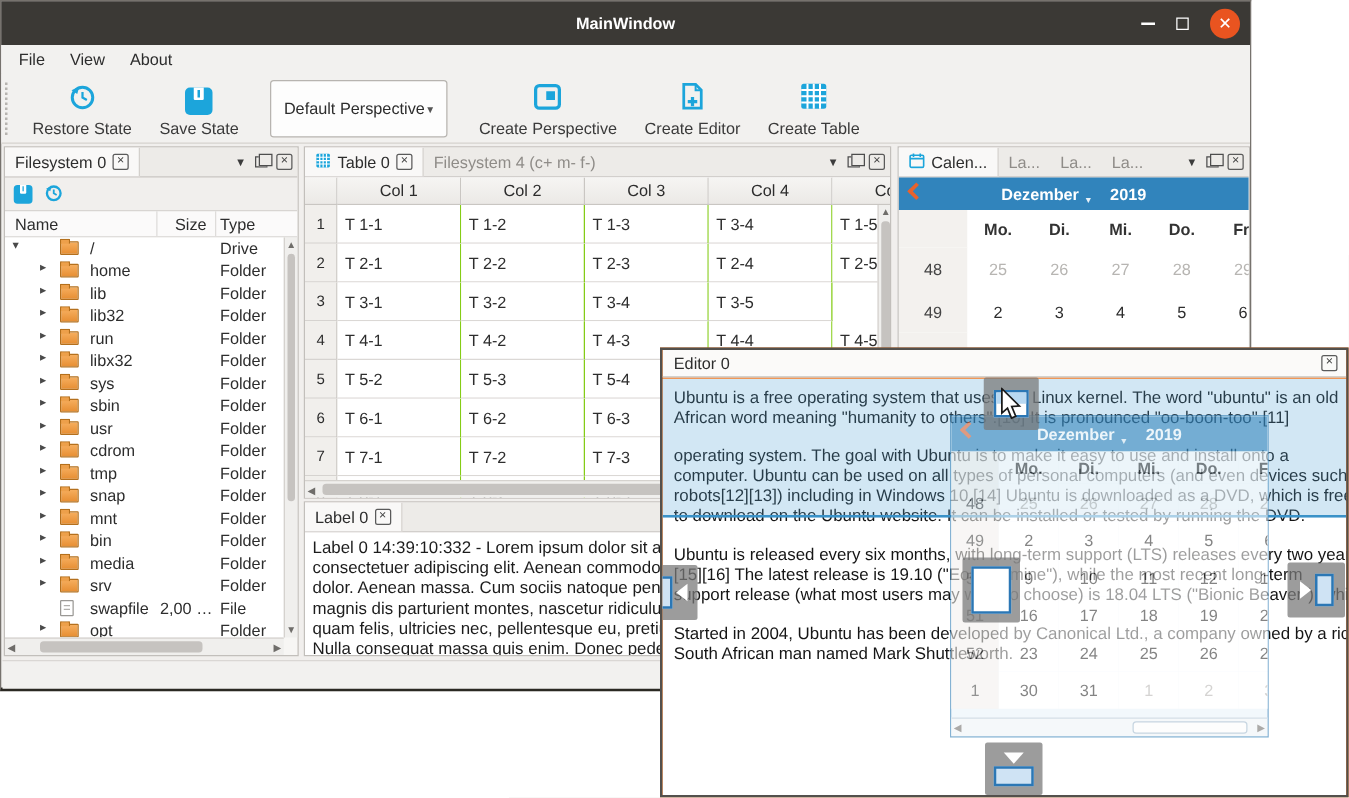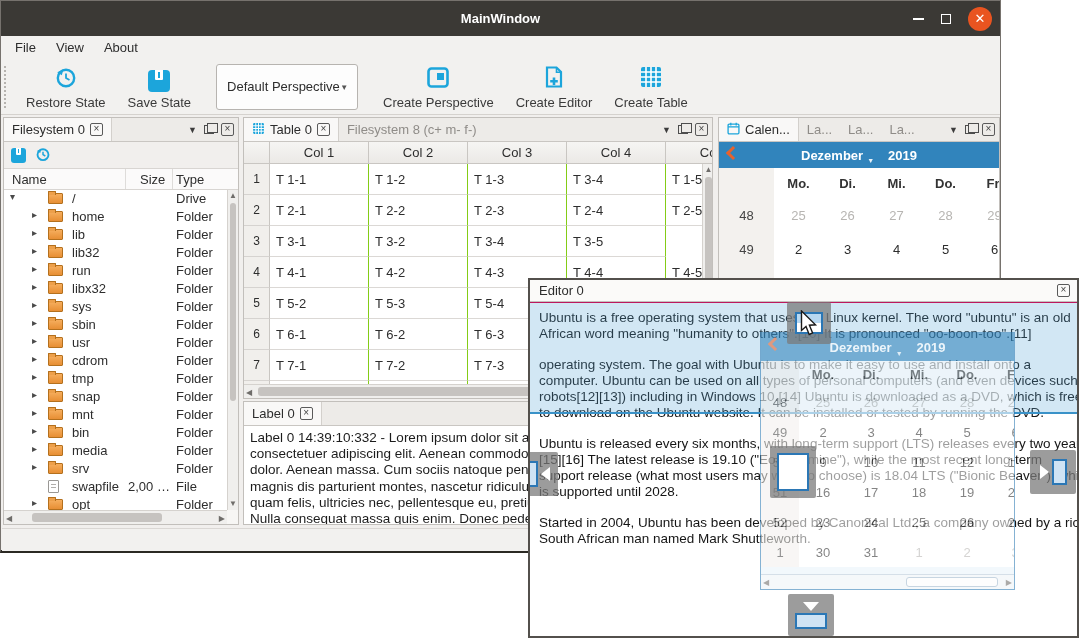--- a/index.html
+++ b/index.html
@@ -122,21 +122,21 @@
   .cal-cell { flex:none; display:flex; align-items:center; justify-content:center; background:#fff; }
   .cal-cell.muted { color:#b7b5b2; }
   .cal-dayhdr { font-weight:bold; color:#333; background:#fff; }
   .cal-dayhdr-wk { background:#f3f1ee; }
 
   
   #status-bar { left:1px; top:527px; width:999px; height:23px; background:#f2f1ef;
                 border-top:1px solid #dad7d4; }
 
   
-  #editor-window { left:528px; top:278px; width:551px; height:360px; background:#be185d;
+  #editor-window { left:528px; top:278px; width:551px; height:360px; background:#f97316;
                    border:2px solid #53504c; z-index:20; overflow:hidden; }
   .editor-titlebar { position:relative; height:22px; background:#fbfaf9; border-bottom:1px solid #c6c3bf;
                      display:flex; align-items:center; padding-left:9px; }
   .editor-close { position:absolute; right:7px; top:4px; }
   #editor-content { position:absolute; left:0; right:0; top:23px; bottom:0; background:#fff;
                     padding:7px 9px; }
   .ed-para { margin-bottom:15px; }
   .ed-line { white-space:nowrap; font-size:13.5px; line-height:16px; color:#151515; }
 
   
@@ -389,21 +389,21 @@
     <div class="dock-titlebar" id="table-tabs">
       <div class="dock-tab active">
           <span><svg width="13" height="13" viewBox="0 0 24 24">
               <rect x="2" y="2" width="20" height="20" rx="2" fill="#1ca5db"></rect>
               <path d="M7 2v20M12 2v20M17 2v20M2 7h20M2 12h20M2 17h20" stroke="#fff" stroke-width="1.8"></path>
             </svg></span>
           <span>Table 0</span>
           <span class="close-box">×</span>
         </div>
         <div class="dock-tab inactive">
-          <span>Filesystem 8 (c+ m- f-)</span>
+          <span>Filesystem 4 (c+ m- f-)</span>
         </div>
         <div class="dock-btns">
         <span class="menu-drop">▼</span>
         <span class="float-ico"></span>
         <span class="close-box">×</span>
       </div>
     </div>
     <div id="table-area">
       <div class="t-row" id="table-head">
           <div class="t-corner"></div>
@@ -614,21 +614,20 @@
       <div class="ed-para">
         <div class="ed-line">operating system. The goal with Ubuntu is to make it easy to use and install onto a</div>
         <div class="ed-line">computer. Ubuntu can be used on all types of personal computers (and even devices such as</div>
         <div class="ed-line">robots[12][13]) including in Windows 10.[14] Ubuntu is downloaded as a DVD, which is free</div>
         <div class="ed-line">to download on the Ubuntu website. It can be installed or tested by running the DVD.</div>
       </div>
       <div class="ed-para">
         <div class="ed-line">Ubuntu is released every six months, with long-term support (LTS) releases every two years.</div>
         <div class="ed-line">[15][16] The latest release is 19.10 ("Eoan Ermine"), while the most recent long-term</div>
         <div class="ed-line">support release (what most users may want to choose) is 18.04 LTS ("Bionic Beaver"), which</div>
-        <div class="ed-line">is supported until 2028.</div>
       </div>
       <div class="ed-para">
         <div class="ed-line">Started in 2004, Ubuntu has been developed by Canonical Ltd., a company owned by a rich</div>
         <div class="ed-line">South African man named Mark Shuttleworth.</div>
       </div>
     </div>
 
   <div id="drop-area-overlay"></div>
 
   <div id="ghost-cal">

